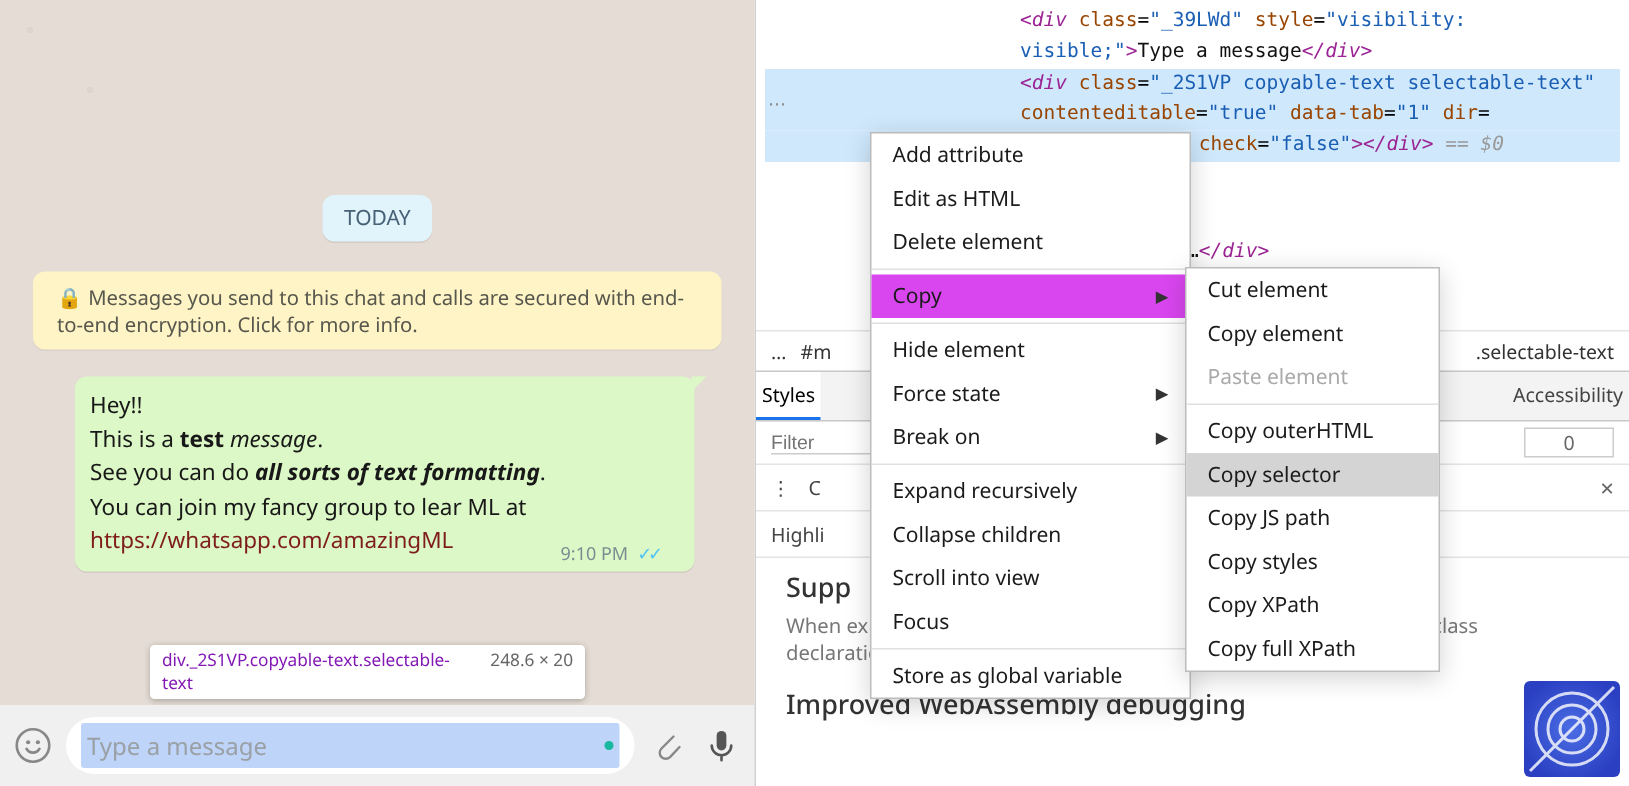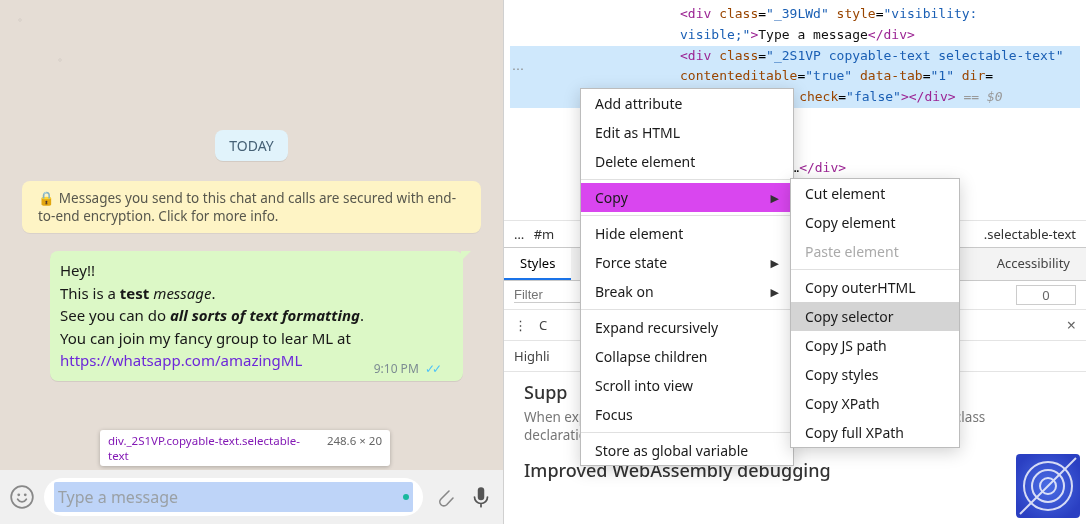--- a/index.html
+++ b/index.html
@@ -17,42 +17,42 @@
   }
   .chat-content { position: relative; flex: 1; padding: 10px 20px 0; overflow: hidden; }
   .today-chip { margin: 120px auto 20px; background: #E1F3FB; color: #466176; border-radius: 8px; padding: 6px 14px; width: max-content; font-size: 14px; box-shadow: 0 1px 0 rgba(0,0,0,.08); }
   .enc-banner { background: #FEF4C5; color: #57574d; border-radius: 8px; padding: 8px 16px; font-size: 13.5px; margin: 0 2px 18px; box-shadow: 0 1px 0 rgba(0,0,0,.05); }
   .enc-banner .lock { margin-right: 4px; }
   .bubble-out { background: #DCF8C6; color: #181818; border-radius: 8px; padding: 8px 24px 4px 10px; margin-left: 30px; margin-right: 20px; position: relative; box-shadow: 0 1px 0 rgba(0,0,0,.08); }
   .bubble-tail { position: absolute; top: 0; right: -8px; width: 0; height: 0; border-top: 0 solid transparent; border-left: 10px solid #DCF8C6; border-bottom: 10px solid transparent; }
   .bubble-out .line { font-size: 15px; line-height: 1.5; }
   .bubble-out b { font-weight: 700; }
   .bubble-out i { font-style: italic; }
-  .bubble-out .link { color: #6d28d9; }
+  .bubble-out .link { color: #7f1d1d; }
   .bubble-meta { float: right; font-size: 12px; color: #7d8c92; margin-top: -12px; }
   .bubble-meta .ticks { color: #4FC3F7; margin-left: 3px; letter-spacing: -3px; }
   .selector-tooltip { position: absolute; left: 100px; top: 430px; background: #fff; border-radius: 3px; padding: 3px 8px; font-size: 11.5px; box-shadow: 0 1px 4px rgba(0,0,0,.25); width: 290px; display:flex; justify-content:space-between; align-items:flex-start; }
   .selector-tooltip .sel { color: #8319b5; font-weight: 400; }
   .selector-tooltip .dim { color: #666; margin-left: 8px; white-space: nowrap; }
   .composer { display:flex; align-items:center; padding: 8px 8px; background: #F0F0F0; gap: 8px; position: relative; }
   .emoji-btn, .clip-btn, .mic-btn { width:28px; height:28px; display:flex; align-items:center; justify-content:center; color:#888; }
   .input-wrap { flex: 1; background: #fff; border-radius: 20px; padding: 8px 14px; position: relative; }
   .input-highlight { position:absolute; inset:4px 10px; border-radius: 2px; background: rgba(110,160,240,.45); }
   .input-highlight::after { content:""; position:absolute; top:4px; right:4px; bottom:4px; width:6px; height:6px; background:#1AB89E; border-radius:50%; top:50%; transform:translateY(-50%); }
   .input-placeholder { color: #9aa0a5; position: relative; font-size: 16px; }
   
   .devtools { flex: 1; background: #fff; display:flex; flex-direction: column; border-left: 1px solid #d0d0d0; position: relative; }
   .elements-panel { font-family: Menlo, Consolas, monospace; font-size: 13px; padding: 4px 6px 8px 6px; line-height: 1.6; height: 220px; overflow: hidden; }
   .hl-line { background: #CFE8FC; }
   .dim-dots { position:absolute; left:8px; top:60px; color:#888; font-size:12px; }
-  .tag { color:#9b2393; } .attr{color:#994500;} .val{color:#1a5fb4;} .txt{color:#111;} .ghost{color:#999;font-style:italic;}
+  .tag { color:#9b2393;font-style:italic; } .attr{color:#994500;} .val{color:#1a5fb4;} .txt{color:#111;} .ghost{color:#999;font-style:italic;}
   .crumbs { background:#fff; border-top:1px solid #e4e4e4; padding:4px 10px; font-size:13px; color:#333; }
   .crumbs .sep{margin-right:6px;}
   .style-tabs { display:flex; border-top:1px solid #c9c9c9; border-bottom:1px solid #c9c9c9; background:#f3f3f3; font-size:13px; }
-  .style-tabs .tab{ padding:6px 16px; color:#444; }
+  .style-tabs .tab{ padding:6px 4px; color:#444; }
   .style-tabs .tab.active{ background:#fff; border-bottom:2px solid #1a73e8; color:#000;}
   .filter-row { display:flex; align-items:center; gap:12px; border-bottom:1px solid #e4e4e4; padding:4px 10px; font-size:13px; color:#666;}
   .filter-row input{ border:none; border-bottom:1px solid #ccc; outline:none; font-size:13px; width:120px;}
   .filter-row .spin{ margin-left:auto; border:1px solid #ccc; width:60px; text-align:center; }
   .cls-row { display:flex; align-items:center; gap:12px; border-bottom:1px solid #e4e4e4; padding:4px 10px; font-size:13px; color:#444;}
   .cls-row .close-x{margin-left:auto; font-size:16px; color:#666;}
   .highlight-row { padding:6px 10px; font-size:13px; color:#444; border-bottom:1px solid #e4e4e4;}
   .info-block { padding:8px 20px 2px 20px; }
   .info-block h3{ font-size:18px; font-weight:500; color:#333; margin-bottom:4px; }
   .info-block p{ font-size:13.5px; color:#777; line-height:1.35; }

